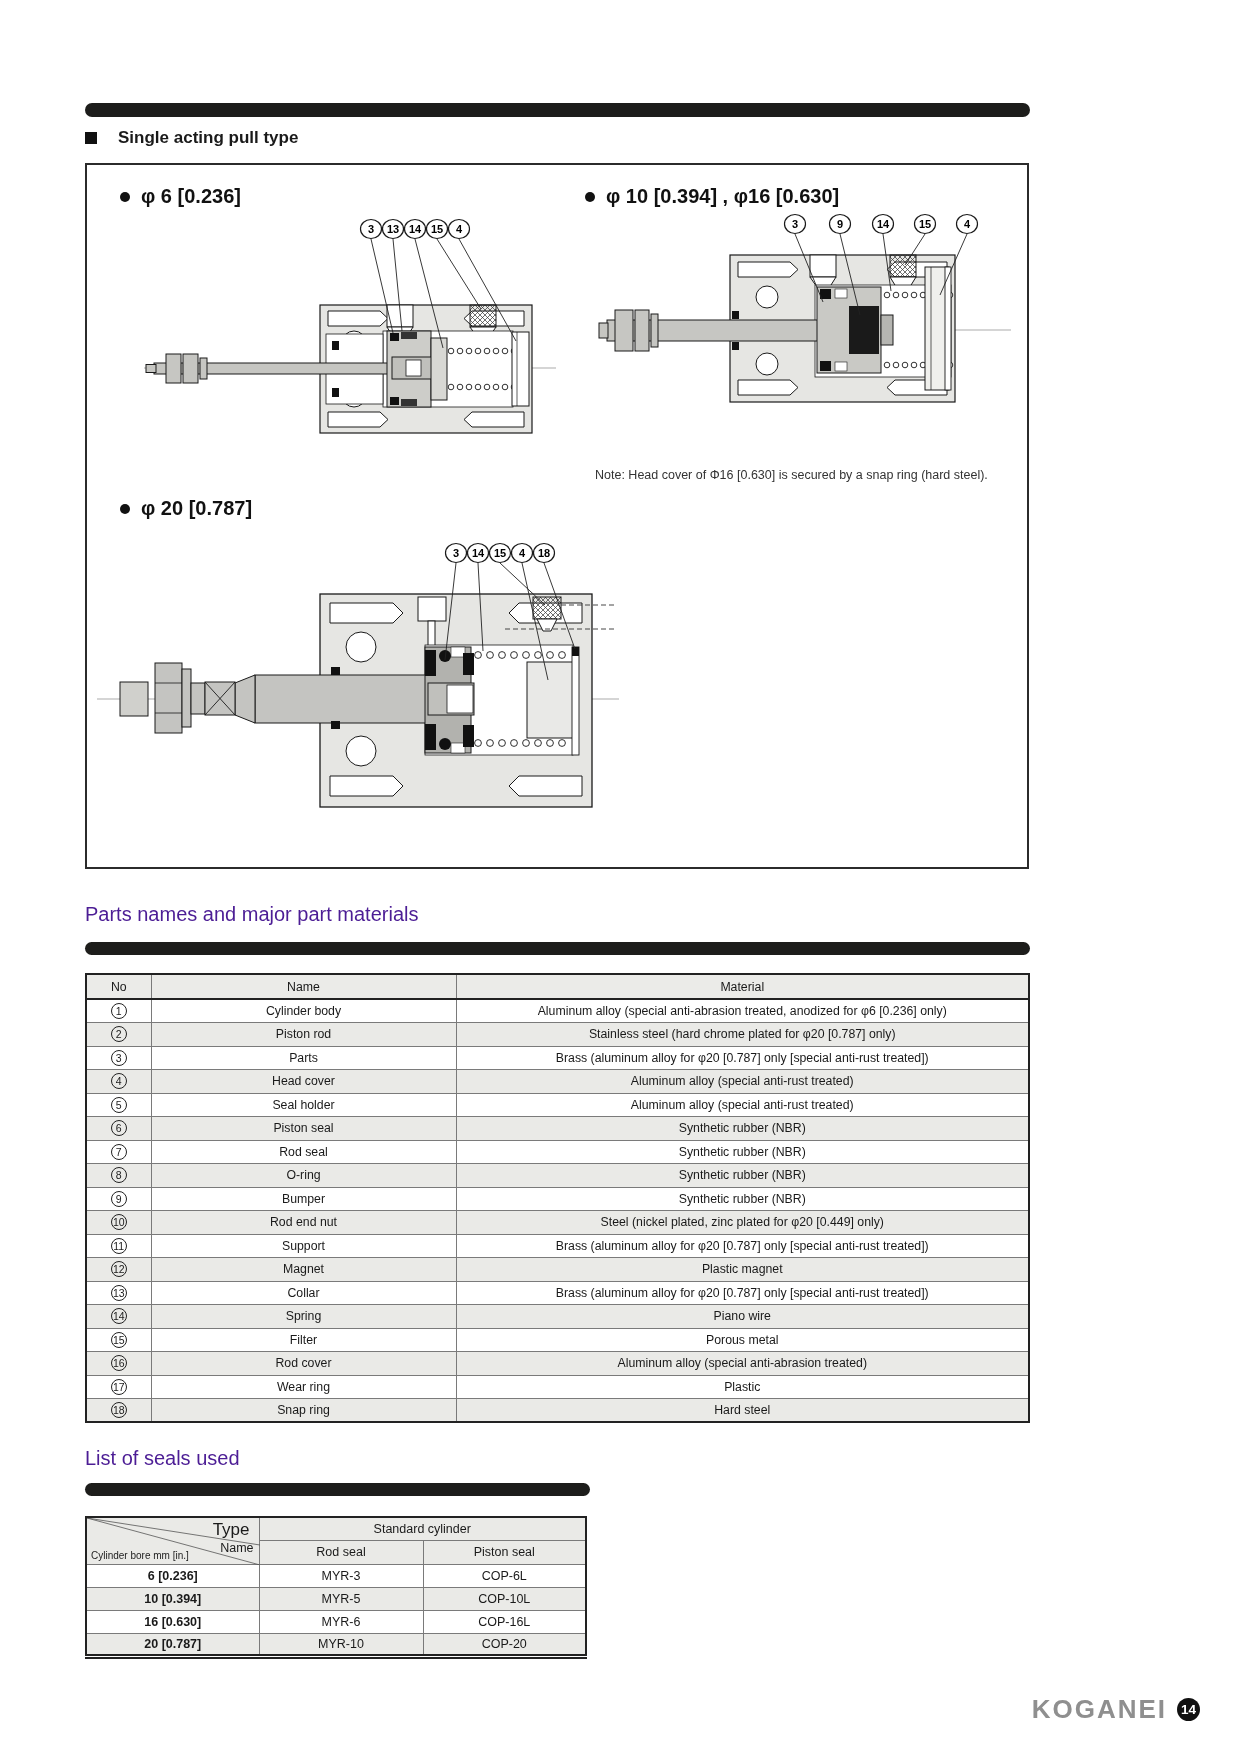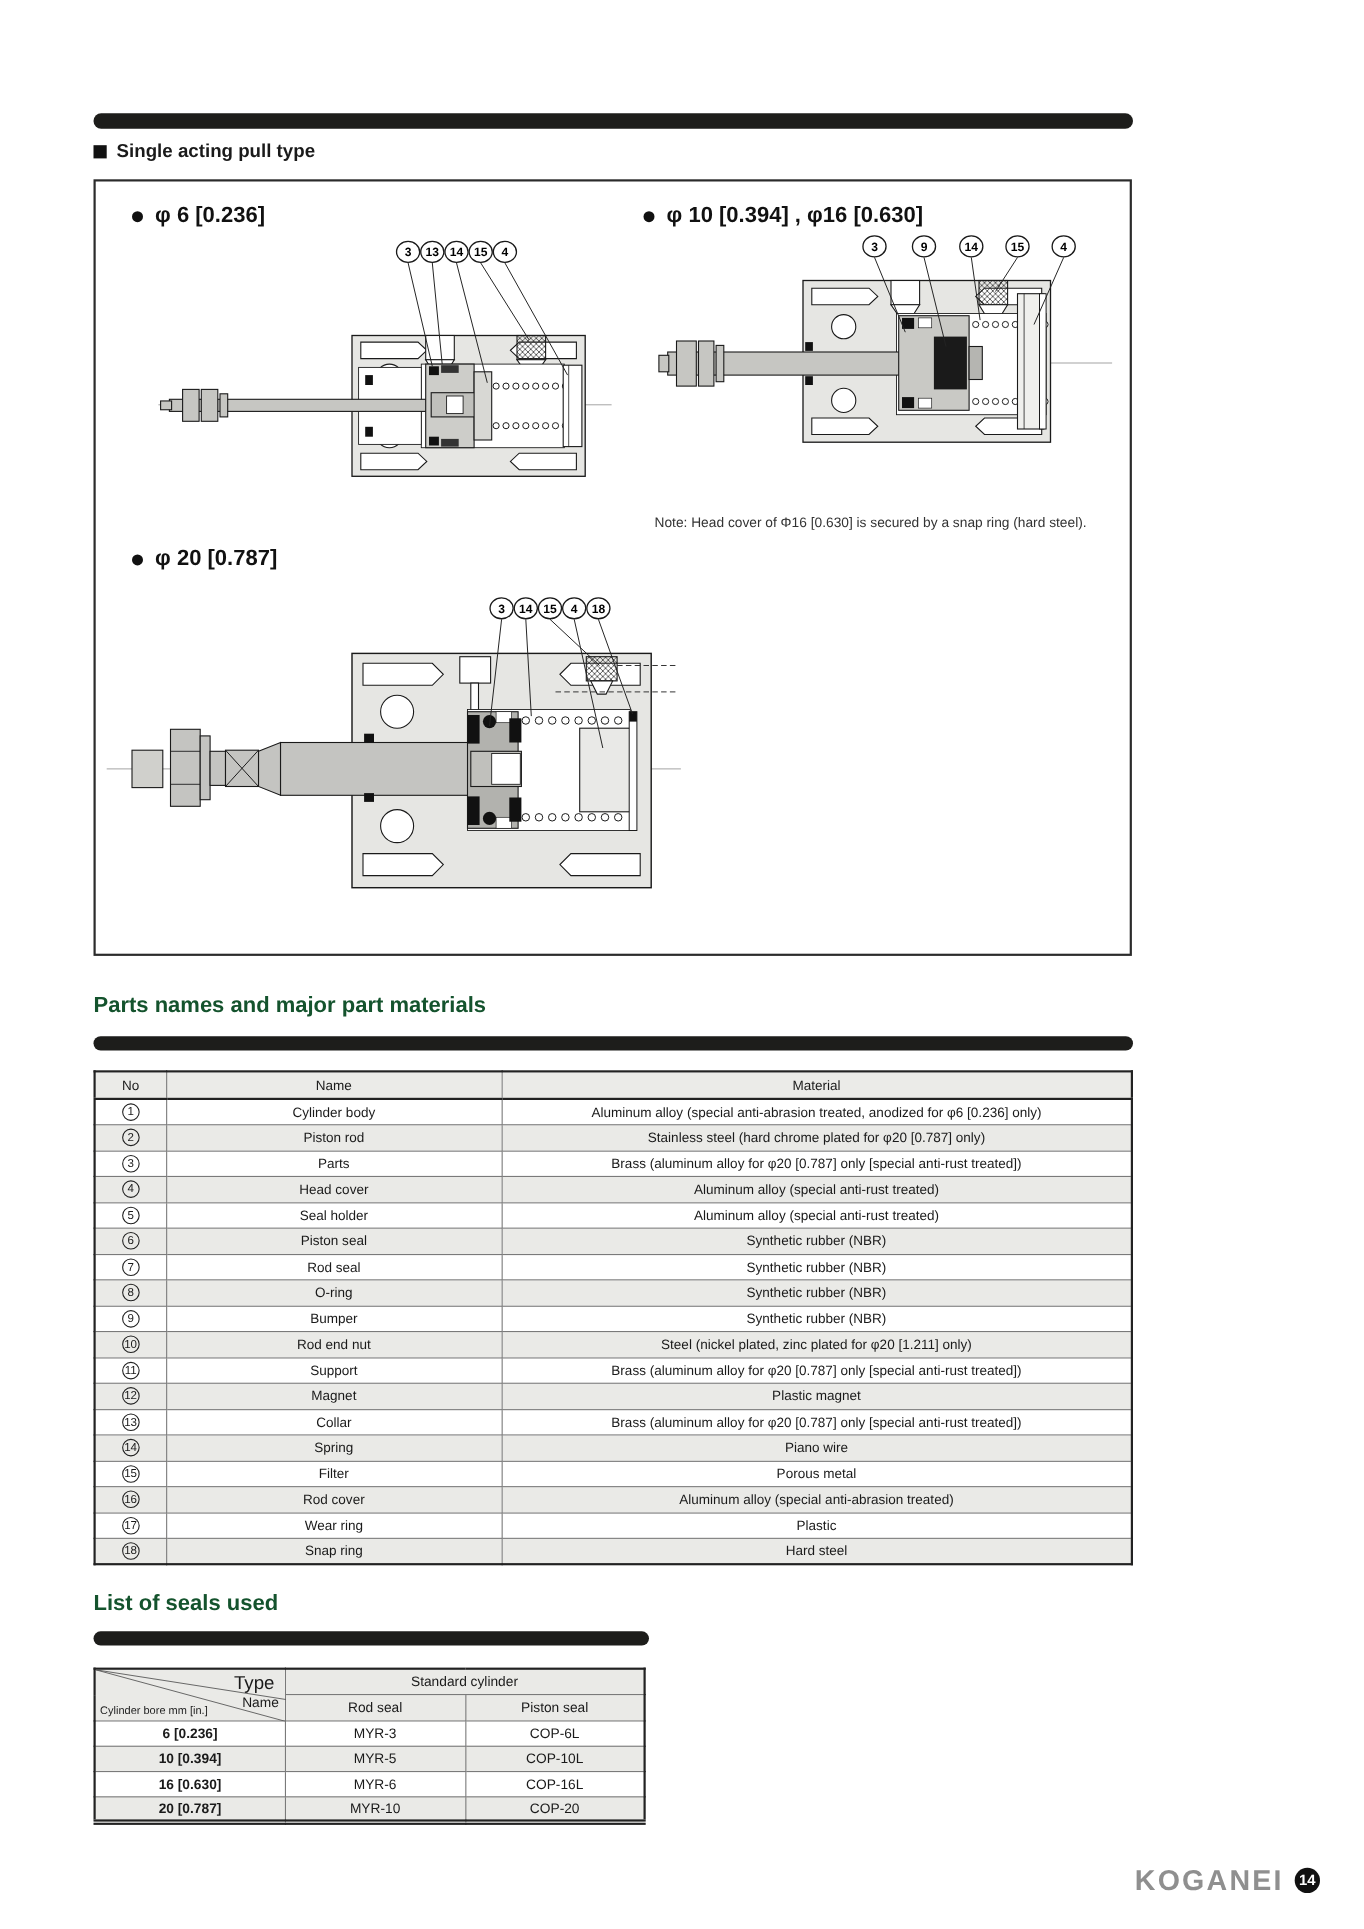--- a/index.html
+++ b/index.html
@@ -1,26 +1,26 @@
 <!DOCTYPE html>
 <html><head>
 <meta charset="utf-8">
 <style>
   *{margin:0;padding:0;box-sizing:border-box}
   html,body{background:#fff}
   body{font-family:"Liberation Sans","DejaVu Sans",sans-serif;color:#1a1a1a}
   .page{position:relative;width:1240px;height:1754px;background:#fff;overflow:hidden}
   .hbar{position:absolute;background:#1d1d1b;border-radius:7px;height:14px}
-  .sec-head{position:absolute;left:85px;top:128px;font-size:17px;font-weight:bold;display:flex;align-items:center;gap:9px}
+  .sec-head{position:absolute;left:85px;top:128px;font-size:17px;font-weight:bold;display:flex;align-items:center;gap:21px}
   .sq{width:12px;height:12px;background:#111;display:inline-block}
   .dbox{position:absolute;left:85px;top:163px;width:944px;height:706px;border:2px solid #2b2b2b;background:#fff}
   .dia-title{position:absolute;font-size:20px;font-weight:bold;display:flex;align-items:center;gap:11px;color:#111}
   .dot{width:10px;height:10px;border-radius:50%;background:#111;flex:0 0 auto}
   .note{position:absolute;left:508px;top:303px;font-size:12.5px;color:#333}
-  .h2{position:absolute;left:85px;font-size:20px;font-weight:bold;color:#14532d}
+  .h2{position:absolute;left:85px;font-size:20px;font-weight:normal;color:#4c1d95}
   table{border-collapse:collapse;position:absolute;left:85px;background:#fff}
   .ptable{top:973px;width:945px;font-size:12.3px;border:2px solid #222;table-layout:fixed}
   .ptable th,.ptable td{border:1px solid #7a7a7a;text-align:center;padding:0 22px;overflow:hidden;white-space:nowrap}
   .ptable th{height:25px;background:#ebebe8;font-weight:normal;border-bottom:2px solid #222}
   .ptable td{height:23.5px}
   tr.alt td{background:#eaeae7}
   .circ{display:inline-flex;width:16px;height:16px;border:1.2px solid #222;border-radius:50%;align-items:center;justify-content:center;font-size:10.5px;line-height:1;background:transparent}
   .stable{top:1516px;width:500px;font-size:12.5px;border:2px solid #222;border-bottom:5px double #222;table-layout:fixed}
   .stable th,.stable td{border:1px solid #7a7a7a;text-align:center;height:23px;padding:0 4px}
   .stable thead th{background:#eaeae7;font-weight:normal}
@@ -369,21 +369,21 @@
           <td>Synthetic rubber (NBR)</td>
         </tr>
         <tr>
           <td><span class="circ">9</span></td>
           <td>Bumper</td>
           <td>Synthetic rubber (NBR)</td>
         </tr>
         <tr class="alt">
           <td><span class="circ">10</span></td>
           <td>Rod end nut</td>
-          <td>Steel (nickel plated, zinc plated for φ20 [1.211] only)</td>
+          <td>Steel (nickel plated, zinc plated for φ20 [0.449] only)</td>
         </tr>
         <tr>
           <td><span class="circ">11</span></td>
           <td>Support</td>
           <td>Brass (aluminum alloy for φ20 [0.787] only [special anti-rust treated])</td>
         </tr>
         <tr class="alt">
           <td><span class="circ">12</span></td>
           <td>Magnet</td>
           <td>Plastic magnet</td>

